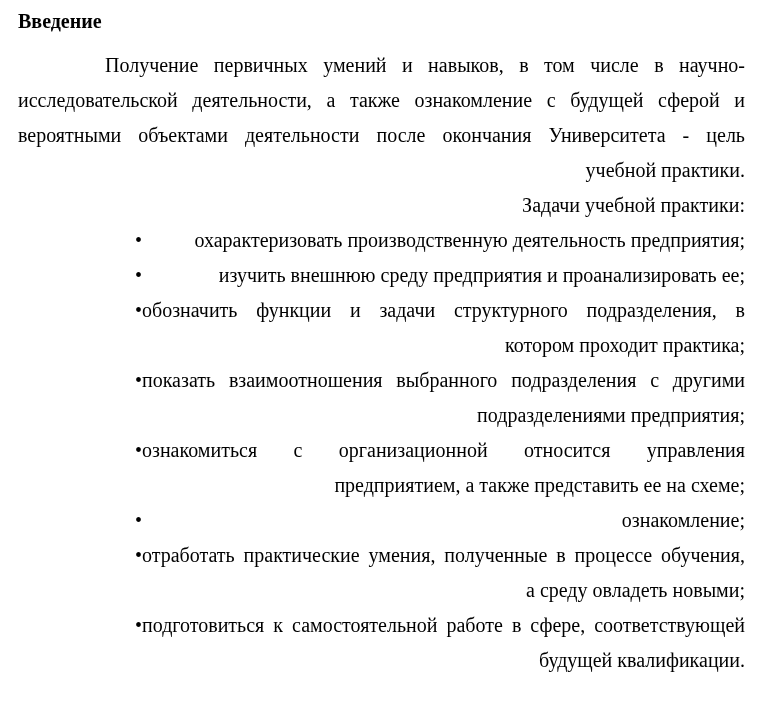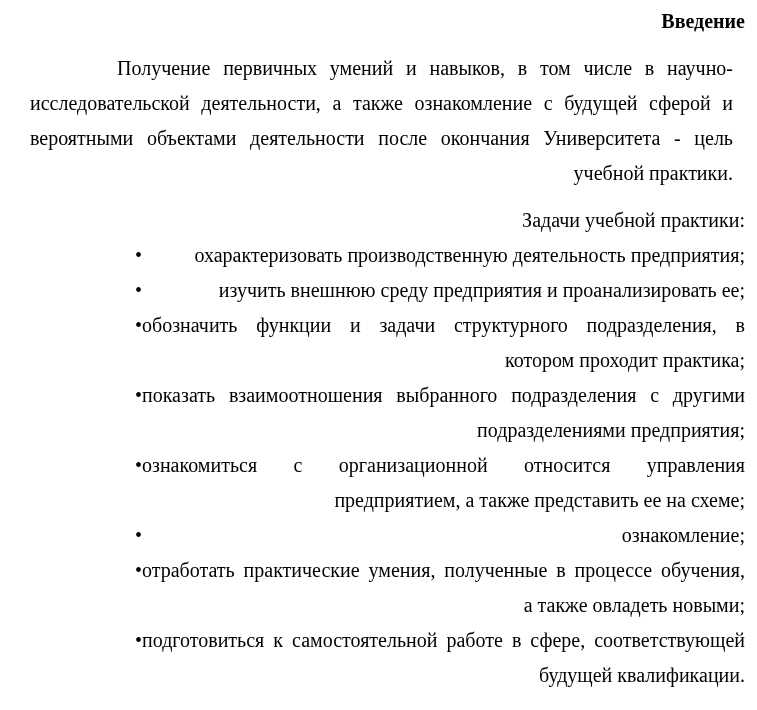--- a/index.html
+++ b/index.html
@@ -9,30 +9,30 @@
     background: #ffffff;
     color: #000000;
     font-family: "Liberation Serif", "DejaVu Serif", serif;
     font-size: 20px;
     line-height: 35px;
     overflow: hidden;
   }
   .page { padding: 4px 12px 0 18px; box-sizing: border-box; }
   .title {
     font-weight: bold;
-    text-align: right;
+    text-align: left;
     margin: 0 0 9px 0;
   }
   .line { text-align: right; }
   .line.justify {
     text-align: justify;
     text-align-last: justify;
   }
   .line.indent { padding-left: 87px; }
-  .para { margin: 12px; }
+  .para { margin: 0; }
   .tasks { margin: 0; }
   .task { display: flex; }
   .task .bullet {
     flex: none;
     width: 124px;
     padding-left: 117px;
     box-sizing: border-box;
   }
   .task .task-lines { flex: 1; min-width: 0; }
 </style>
@@ -96,21 +96,21 @@
       <span class="bullet">•</span>
       <div class="task-lines">
         <div class="line">ознакомление;</div>
       </div>
     </div>
 
     <div class="task">
       <span class="bullet">•</span>
       <div class="task-lines">
         <div class="line justify">отработать практические умения, полученные в процессе обучения,</div>
-        <div class="line">а также овладеть новыми;</div>
+        <div class="line">а среду овладеть новыми;</div>
       </div>
     </div>
 
     <div class="task">
       <span class="bullet">•</span>
       <div class="task-lines">
         <div class="line justify">подготовиться к самостоятельной работе в сфере, соответствующей</div>
         <div class="line">будущей квалификации.</div>
       </div>
     </div>

